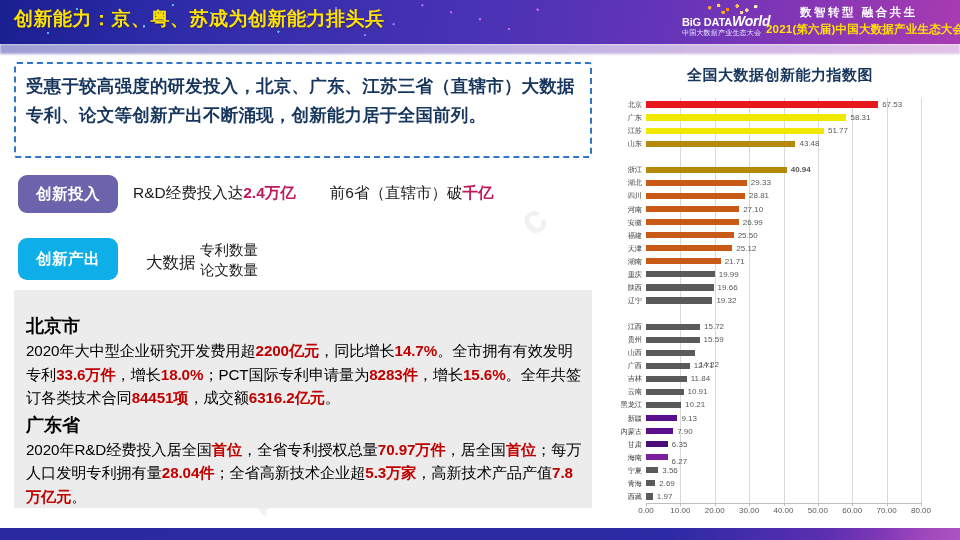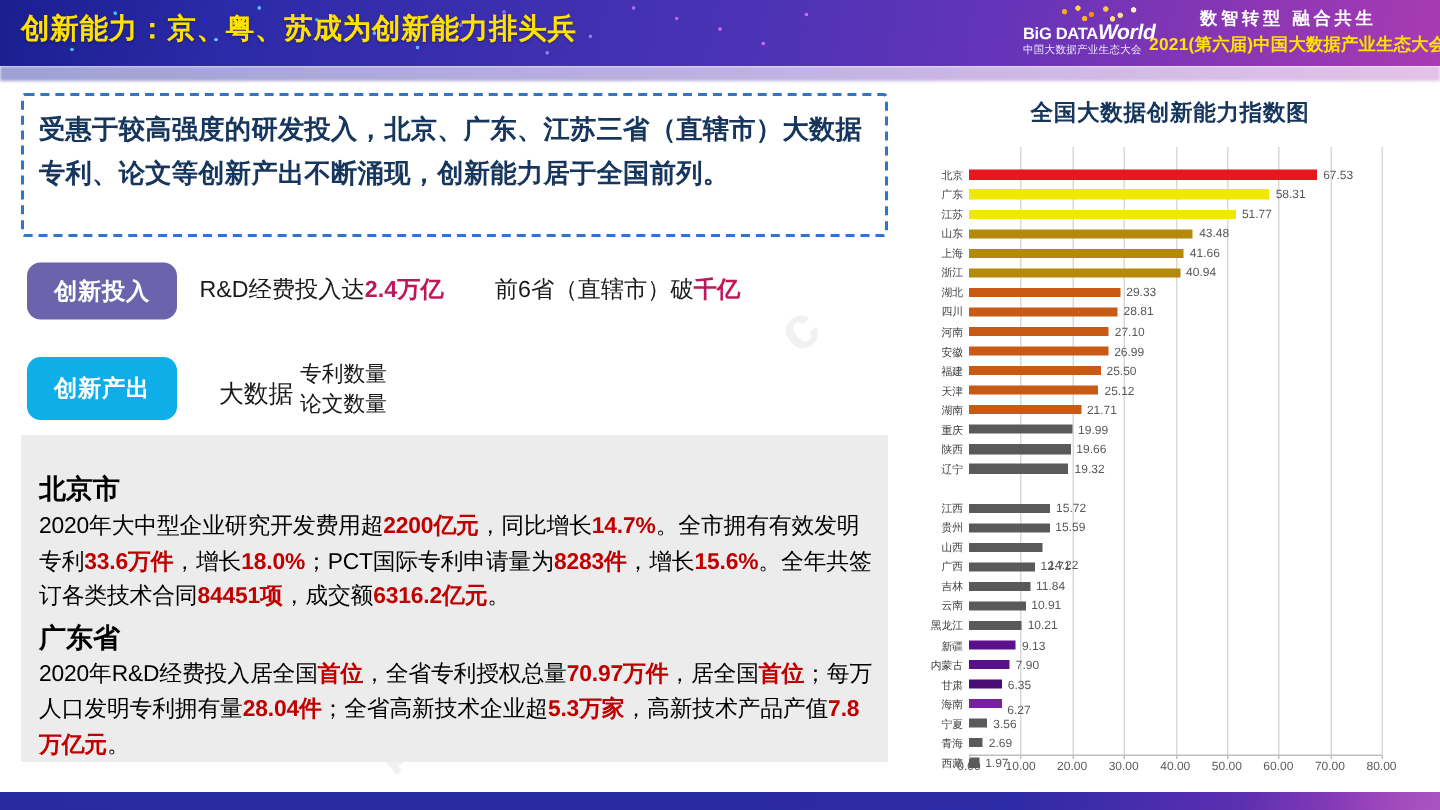--- a/index.html
+++ b/index.html
@@ -113,21 +113,21 @@
   .det-h2{margin-top:3px;}
 
   
   .chart-wrap{position:absolute;left:600px;top:58px;width:360px;height:458px;background:#fff;}
   .chart-title{position:absolute;left:0;top:8px;width:360px;text-align:center;
     font-size:15px;font-weight:bold;color:#17365d;letter-spacing:.5px;}
   
   .plot{position:absolute;left:0;top:40px;width:360px;height:450px;}
   .grid{position:absolute;left:46px;top:0;width:275px;height:405px;}
   .gl{position:absolute;top:0;width:1px;height:405px;background:#d9d9d9;}
-  .rows{position:absolute;left:0;top:0;width:360px;height:405px;margin-top:12px;}
+  .rows{position:absolute;left:0;top:0;width:360px;height:405px;}
   .row{position:absolute;left:0;width:360px;height:12.9px;display:flex;align-items:center;}
   .rlabel{position:absolute;left:0;width:42px;text-align:right;font-size:7.2px;color:#404040;line-height:12.9px;}
   .bar{position:absolute;left:0;top:3.2px;height:6.2px;}
   .bval{position:absolute;top:1.4px;font-size:8px;color:#595959;white-space:nowrap;line-height:10px;}
   .axis{position:absolute;left:46px;top:405px;width:275px;height:1px;background:#bfbfbf;}
   .ticks{position:absolute;left:0;top:408px;width:360px;height:16px;}
   .tick{position:absolute;top:0;font-size:8px;color:#595959;transform:translateX(-50%);white-space:nowrap;}
   .tickmark{position:absolute;top:-3px;width:1px;height:3px;background:#bfbfbf;}
 
   
@@ -217,29 +217,24 @@
           <div class="row" style="top: 26.129px; height: 13.0645px;">
             <div class="rlabel" style="line-height: 13.0645px;">江苏</div>
             <div class="bar" style="left: 46px; width: 177.959px; top: 3.43226px; background: rgb(239, 232, 0);"></div>
             <div class="bval" style="left: 227.959px; line-height: 13.0645px; top: 0px;">51.77</div>
           </div>
           <div class="row" style="top: 39.1935px; height: 13.0645px;">
             <div class="rlabel" style="line-height: 13.0645px;">山东</div>
             <div class="bar" style="left: 46px; width: 149.463px; top: 3.43226px; background: rgb(181, 137, 10);"></div>
             <div class="bval" style="left: 199.463px; line-height: 13.0645px; top: 0px;">43.48</div>
           </div>
-          <div class="row" style="top: 52.2581px; height: 13.0645px;">
-            <div class="rlabel" style="line-height: 13.0645px;">上海</div>
-            <div class="bar" style="left: 46px; width: 143.206px; top: 3.43226px; background: rgb(181, 137, 10);"></div>
-            <div class="bval" style="left: 193.206px; line-height: 13.0645px; top: 0px;">41.66</div>
-          </div>
           <div class="row" style="top: 65.3226px; height: 13.0645px;">
             <div class="rlabel" style="line-height: 13.0645px;">浙江</div>
             <div class="bar" style="left: 46px; width: 140.731px; top: 3.43226px; background: rgb(181, 137, 10);"></div>
-            <div class="bval" style="left: 190.731px; line-height: 13.0645px; top: 0px;">40.94</div>
+            <div class="bval" style="left: 190.731px; line-height: 13.0645px; top: 0px; font-weight: bold;">40.94</div>
           </div>
           <div class="row" style="top: 78.3871px; height: 13.0645px;">
             <div class="rlabel" style="line-height: 13.0645px;">湖北</div>
             <div class="bar" style="left: 46px; width: 100.822px; top: 3.43226px; background: rgb(200, 90, 22);"></div>
             <div class="bval" style="left: 150.822px; line-height: 13.0645px; top: 0px;">29.33</div>
           </div>
           <div class="row" style="top: 91.4516px; height: 13.0645px;">
             <div class="rlabel" style="line-height: 13.0645px;">四川</div>
             <div class="bar" style="left: 46px; width: 99.0344px; top: 3.43226px; background: rgb(200, 90, 22);"></div>
             <div class="bval" style="left: 149.034px; line-height: 13.0645px; top: 0px;">28.81</div>

